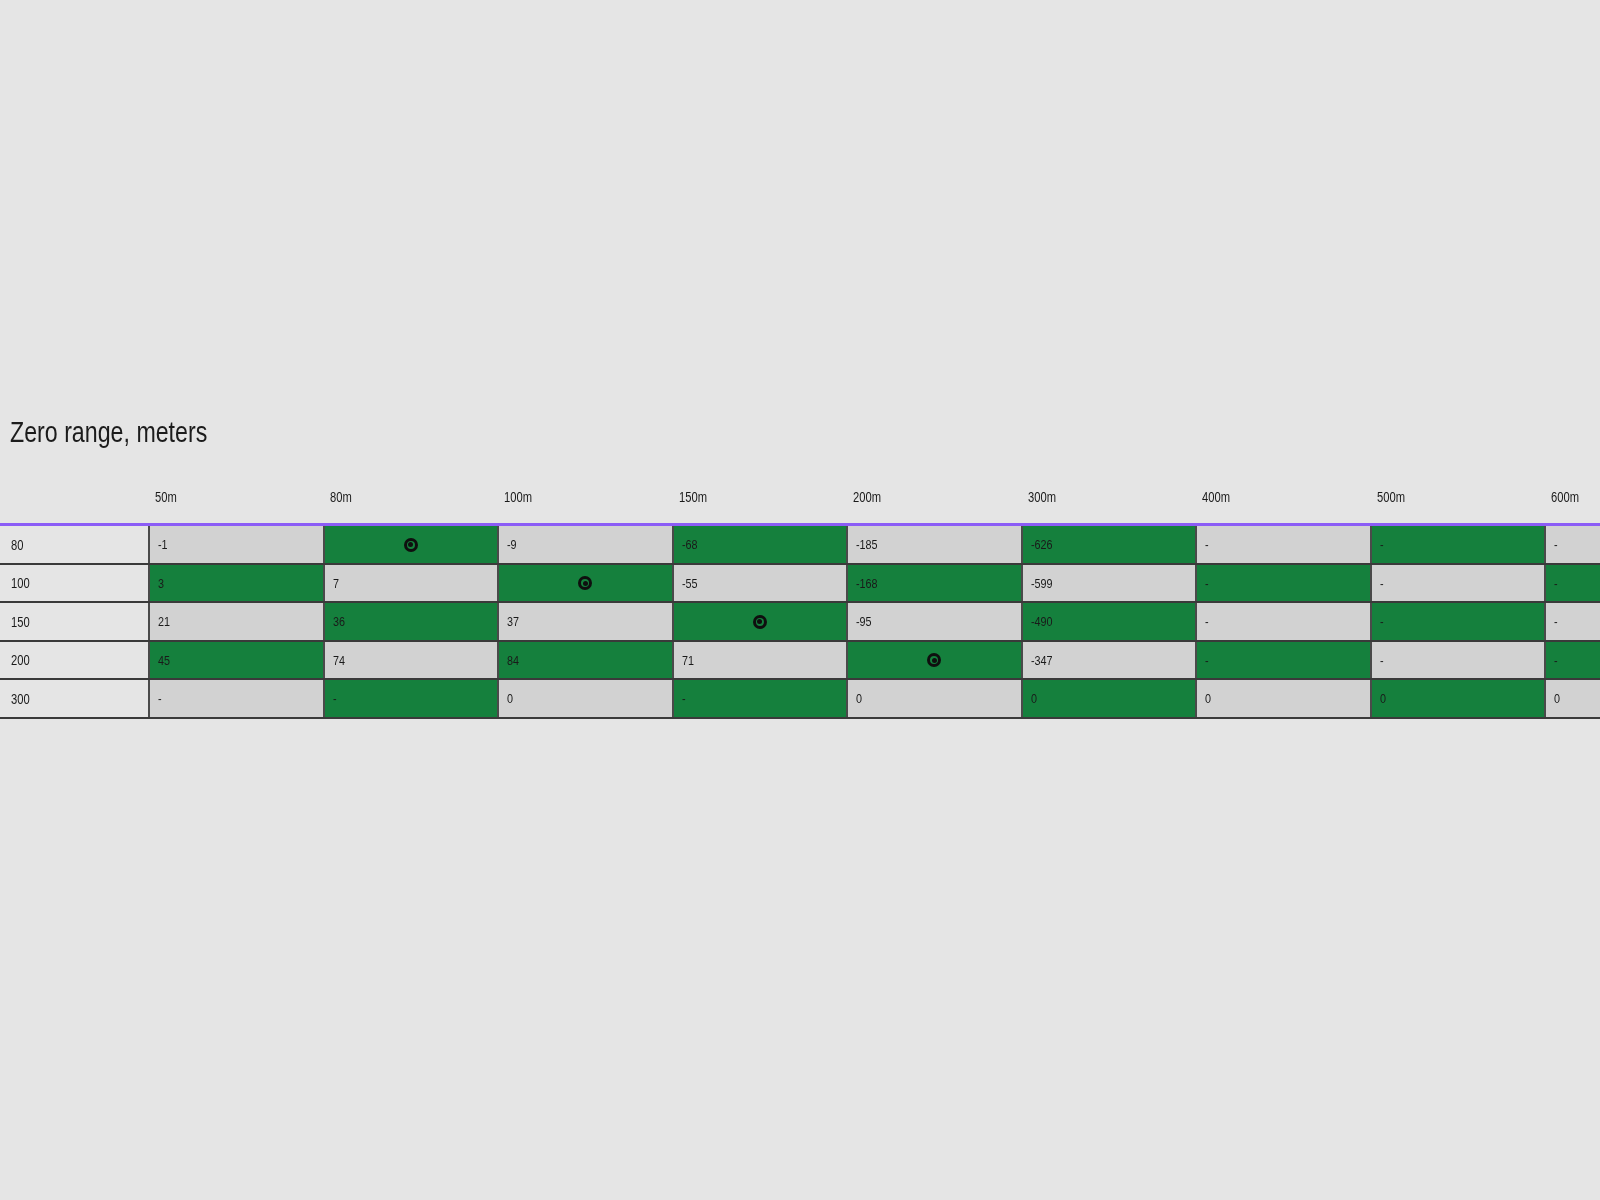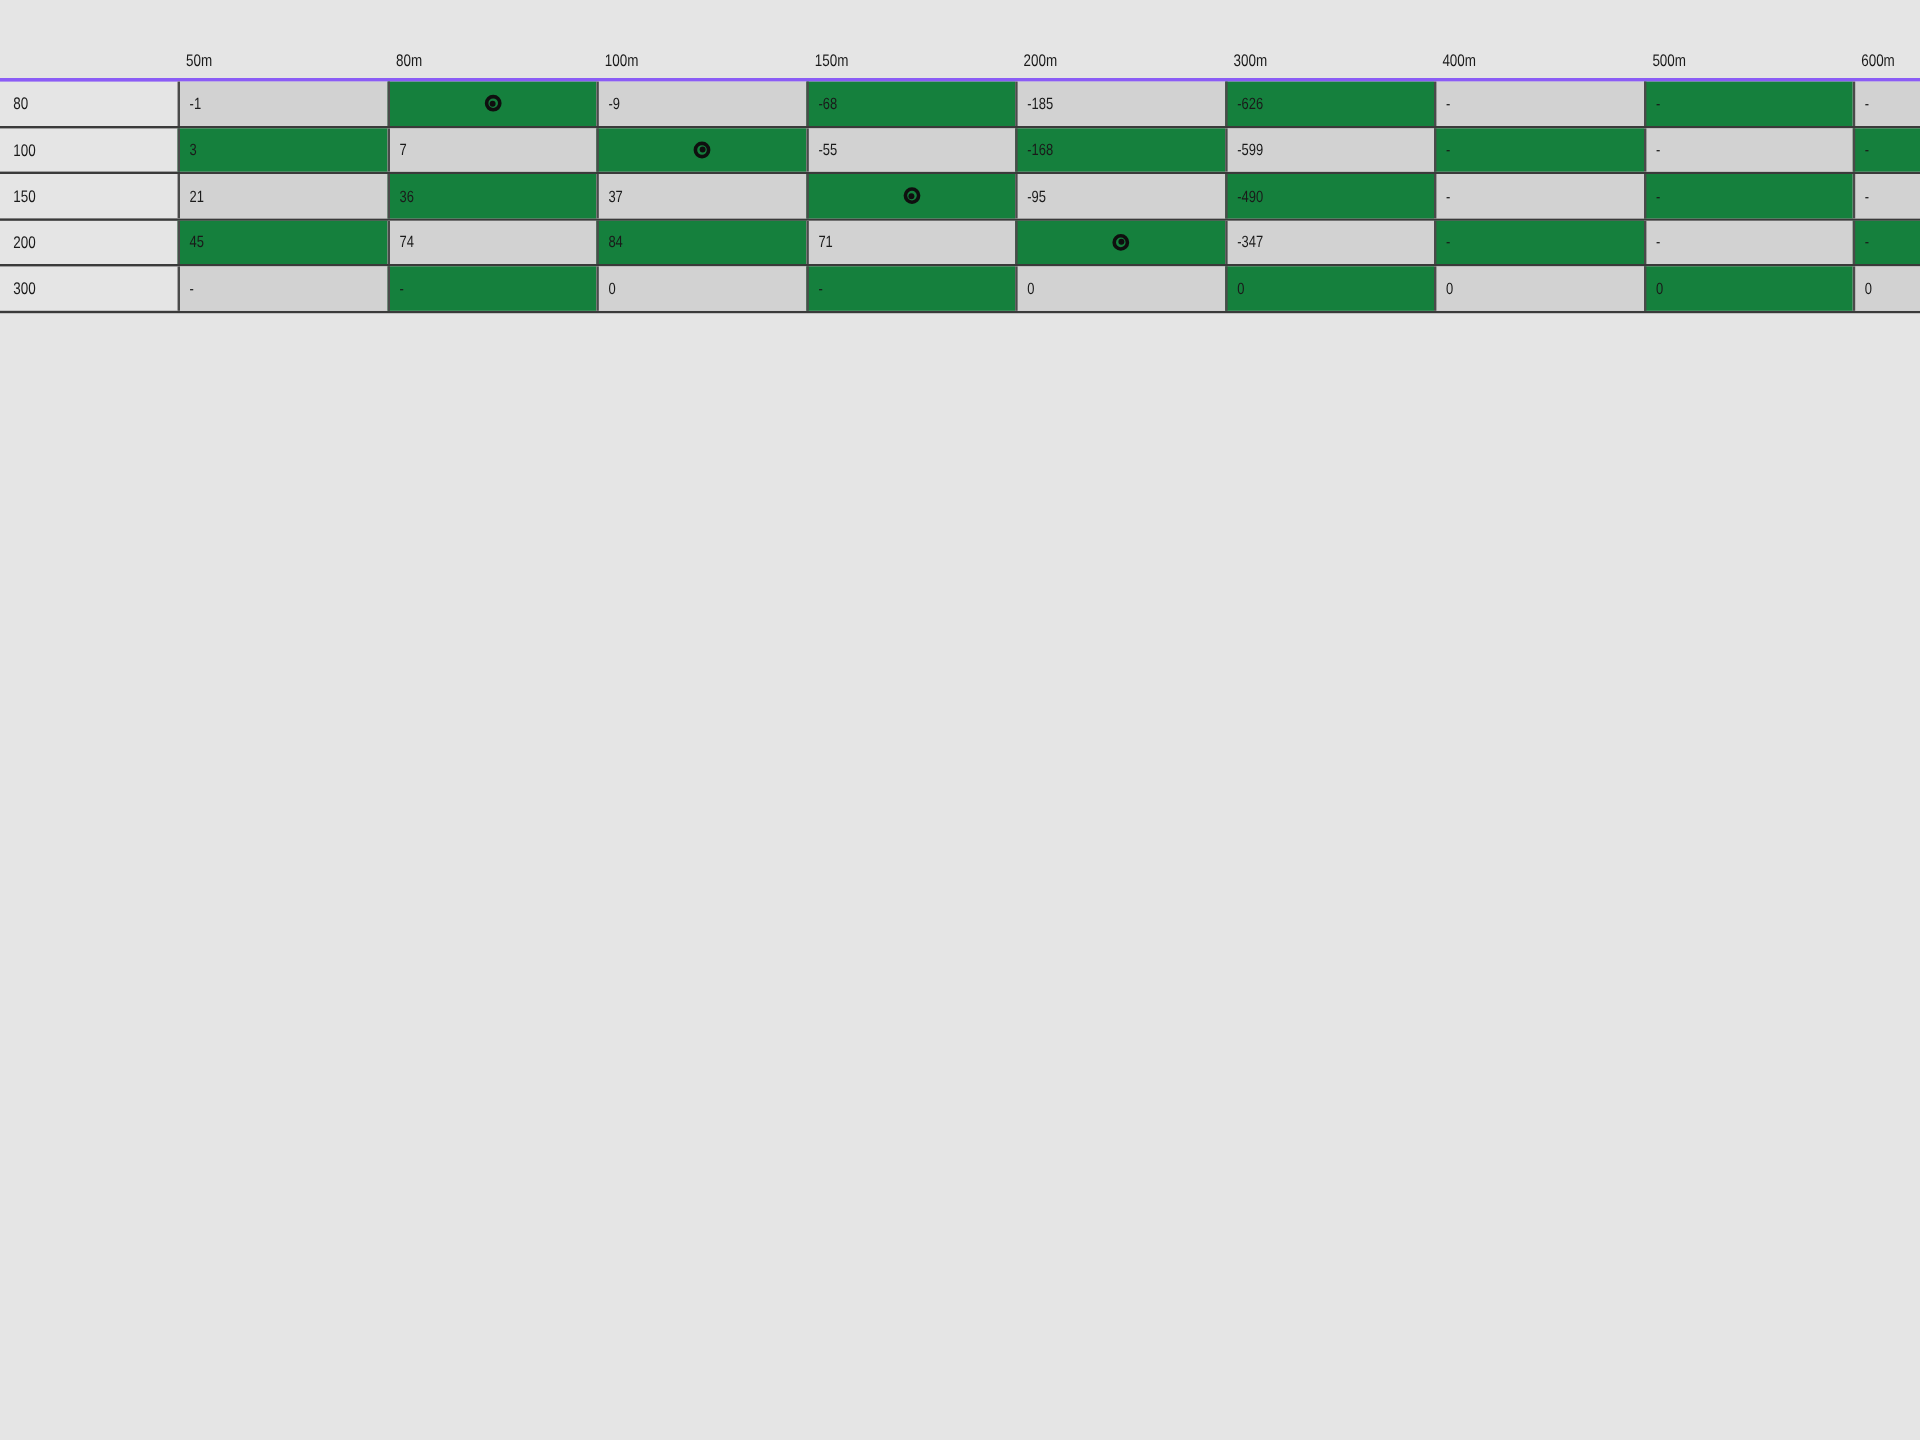--- a/index.html
+++ b/index.html
@@ -32,21 +32,21 @@
     font-weight: 400;
     color: #3d3d3d;
   }
 
   .grid {
     display: grid;
     grid-template-columns: 148px repeat(9, 174.5px);
     width: 1600px;
   }
 
-  .header-grid { margin-top: 43px; margin-bottom: 7px; }
+  .header-grid { margin-top: 43px; margin-bottom: 18px; }
   .col-header {
     font-size: 14px;
     padding-left: 7px;
     color: #1a1a1a;
     height: 15px;
     line-height: 15px;
   }
 
   .table { border-top: 3px solid #8b5cf6; width: 1600px; }
   .trow {
@@ -82,20 +82,21 @@
     content: "";
     width: 5px; height: 5px;
     background: #0f0f0f;
     border-radius: 50%;
   }
 </style>
 </head>
 <body>
 
 <div class="page">
+  <h1 class="title"><span class="cond">Zero range, meters</span></h1>
 
   <div class="grid header-grid" id="col-headers">
       <div></div>
       <div class="col-header"><span class="cond">50m</span></div>
       <div class="col-header"><span class="cond">80m</span></div>
       <div class="col-header"><span class="cond">100m</span></div>
       <div class="col-header"><span class="cond">150m</span></div>
       <div class="col-header"><span class="cond">200m</span></div>
       <div class="col-header"><span class="cond">300m</span></div>
       <div class="col-header"><span class="cond">400m</span></div>

